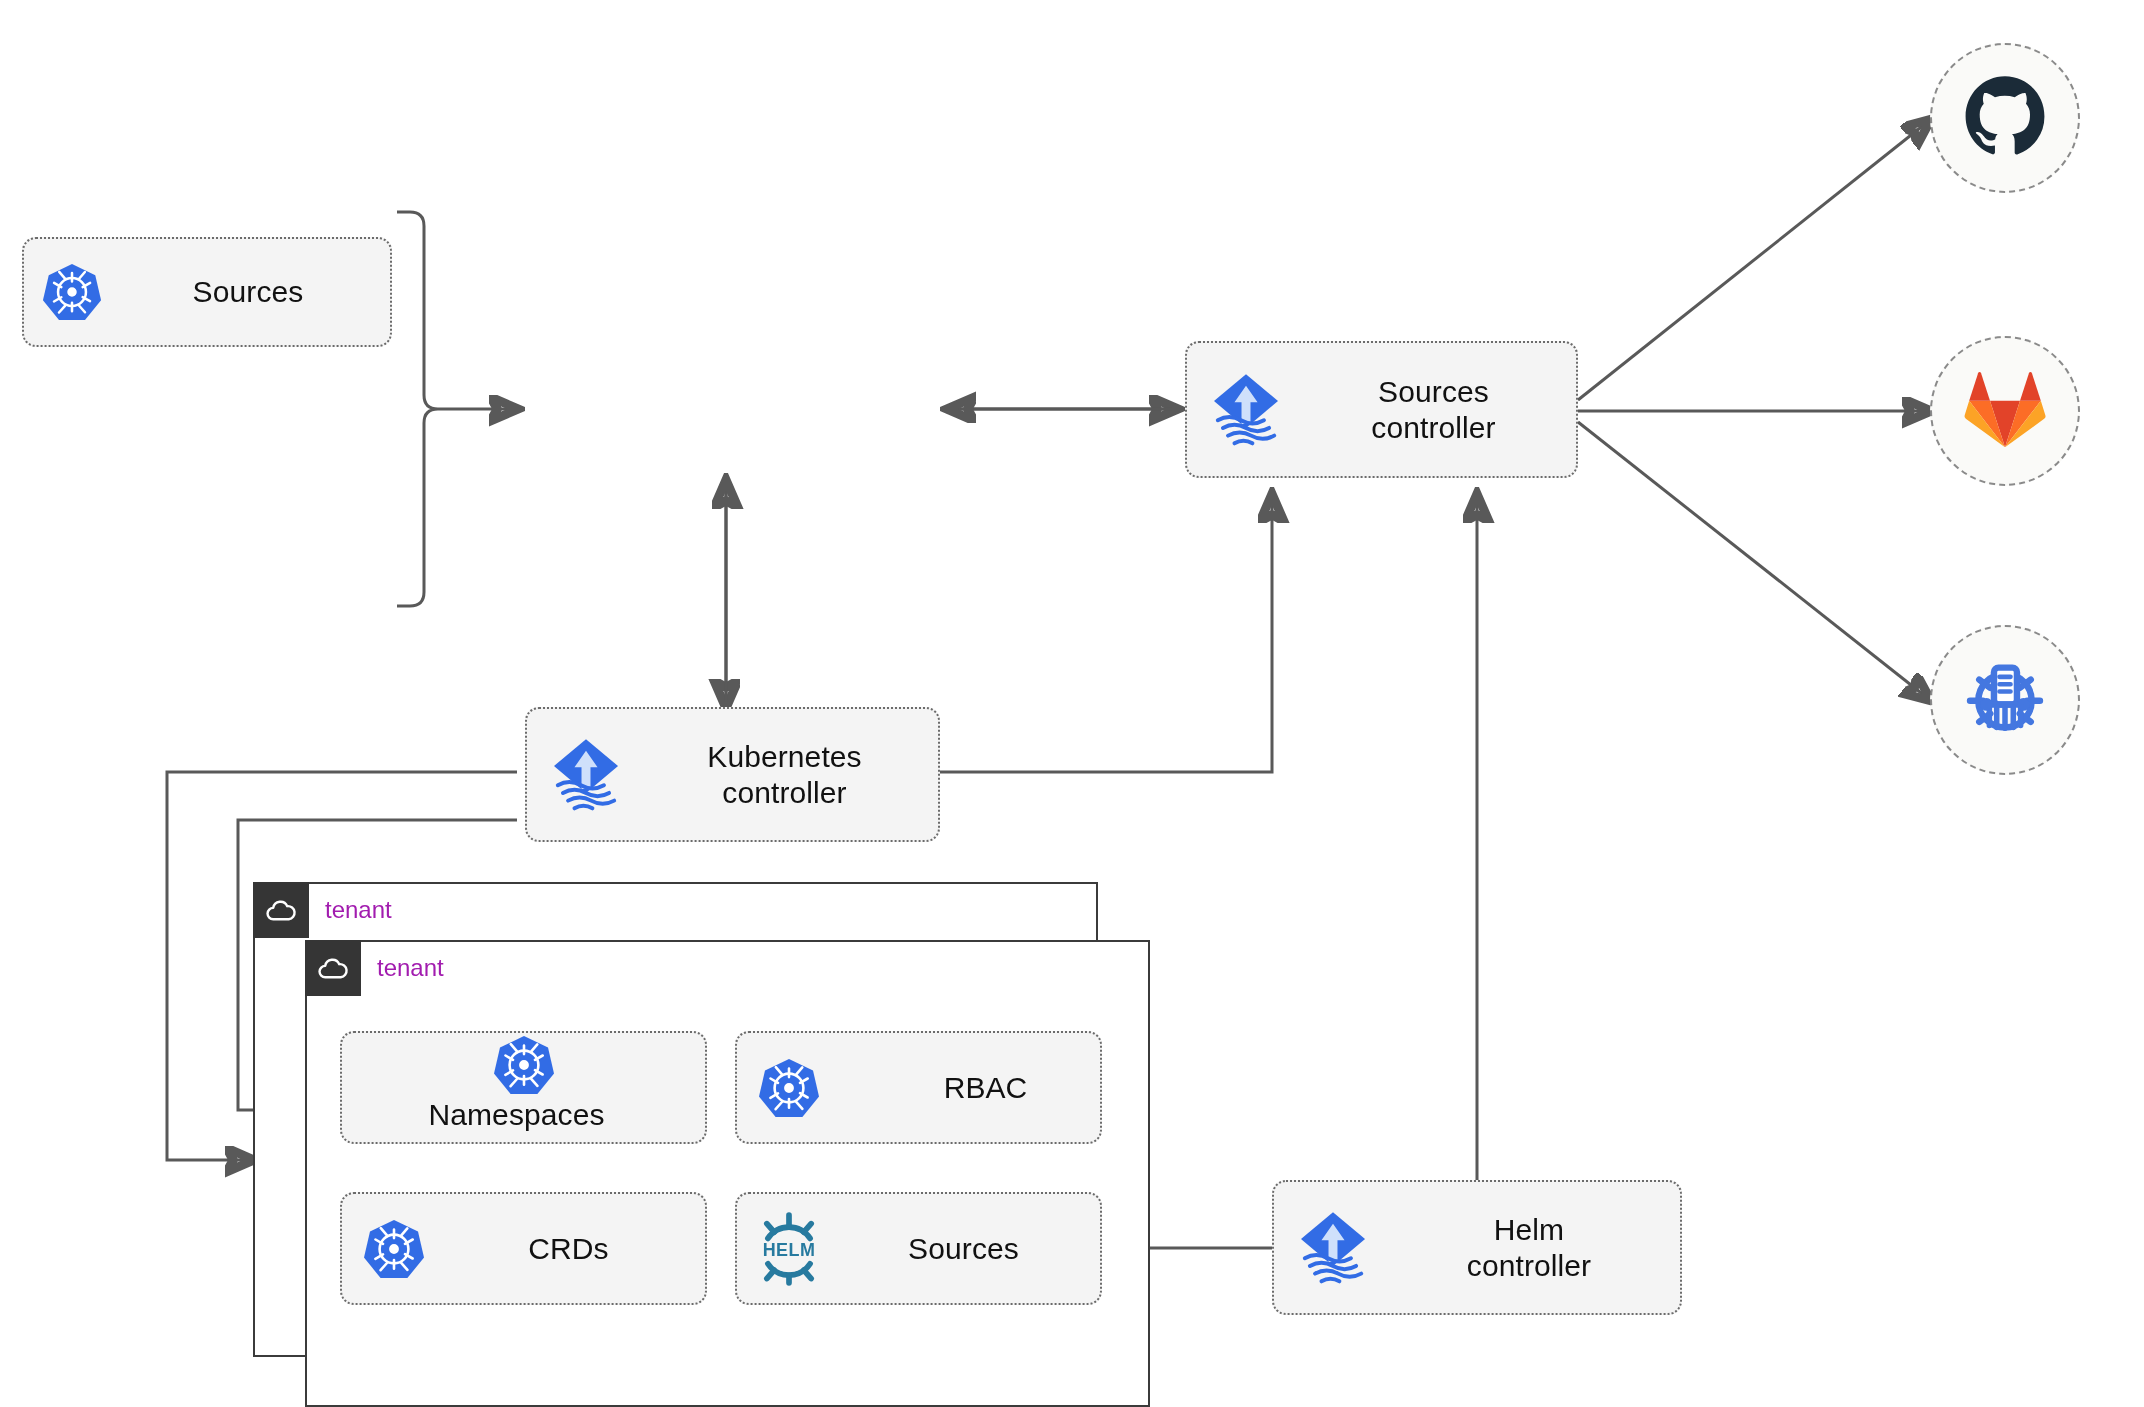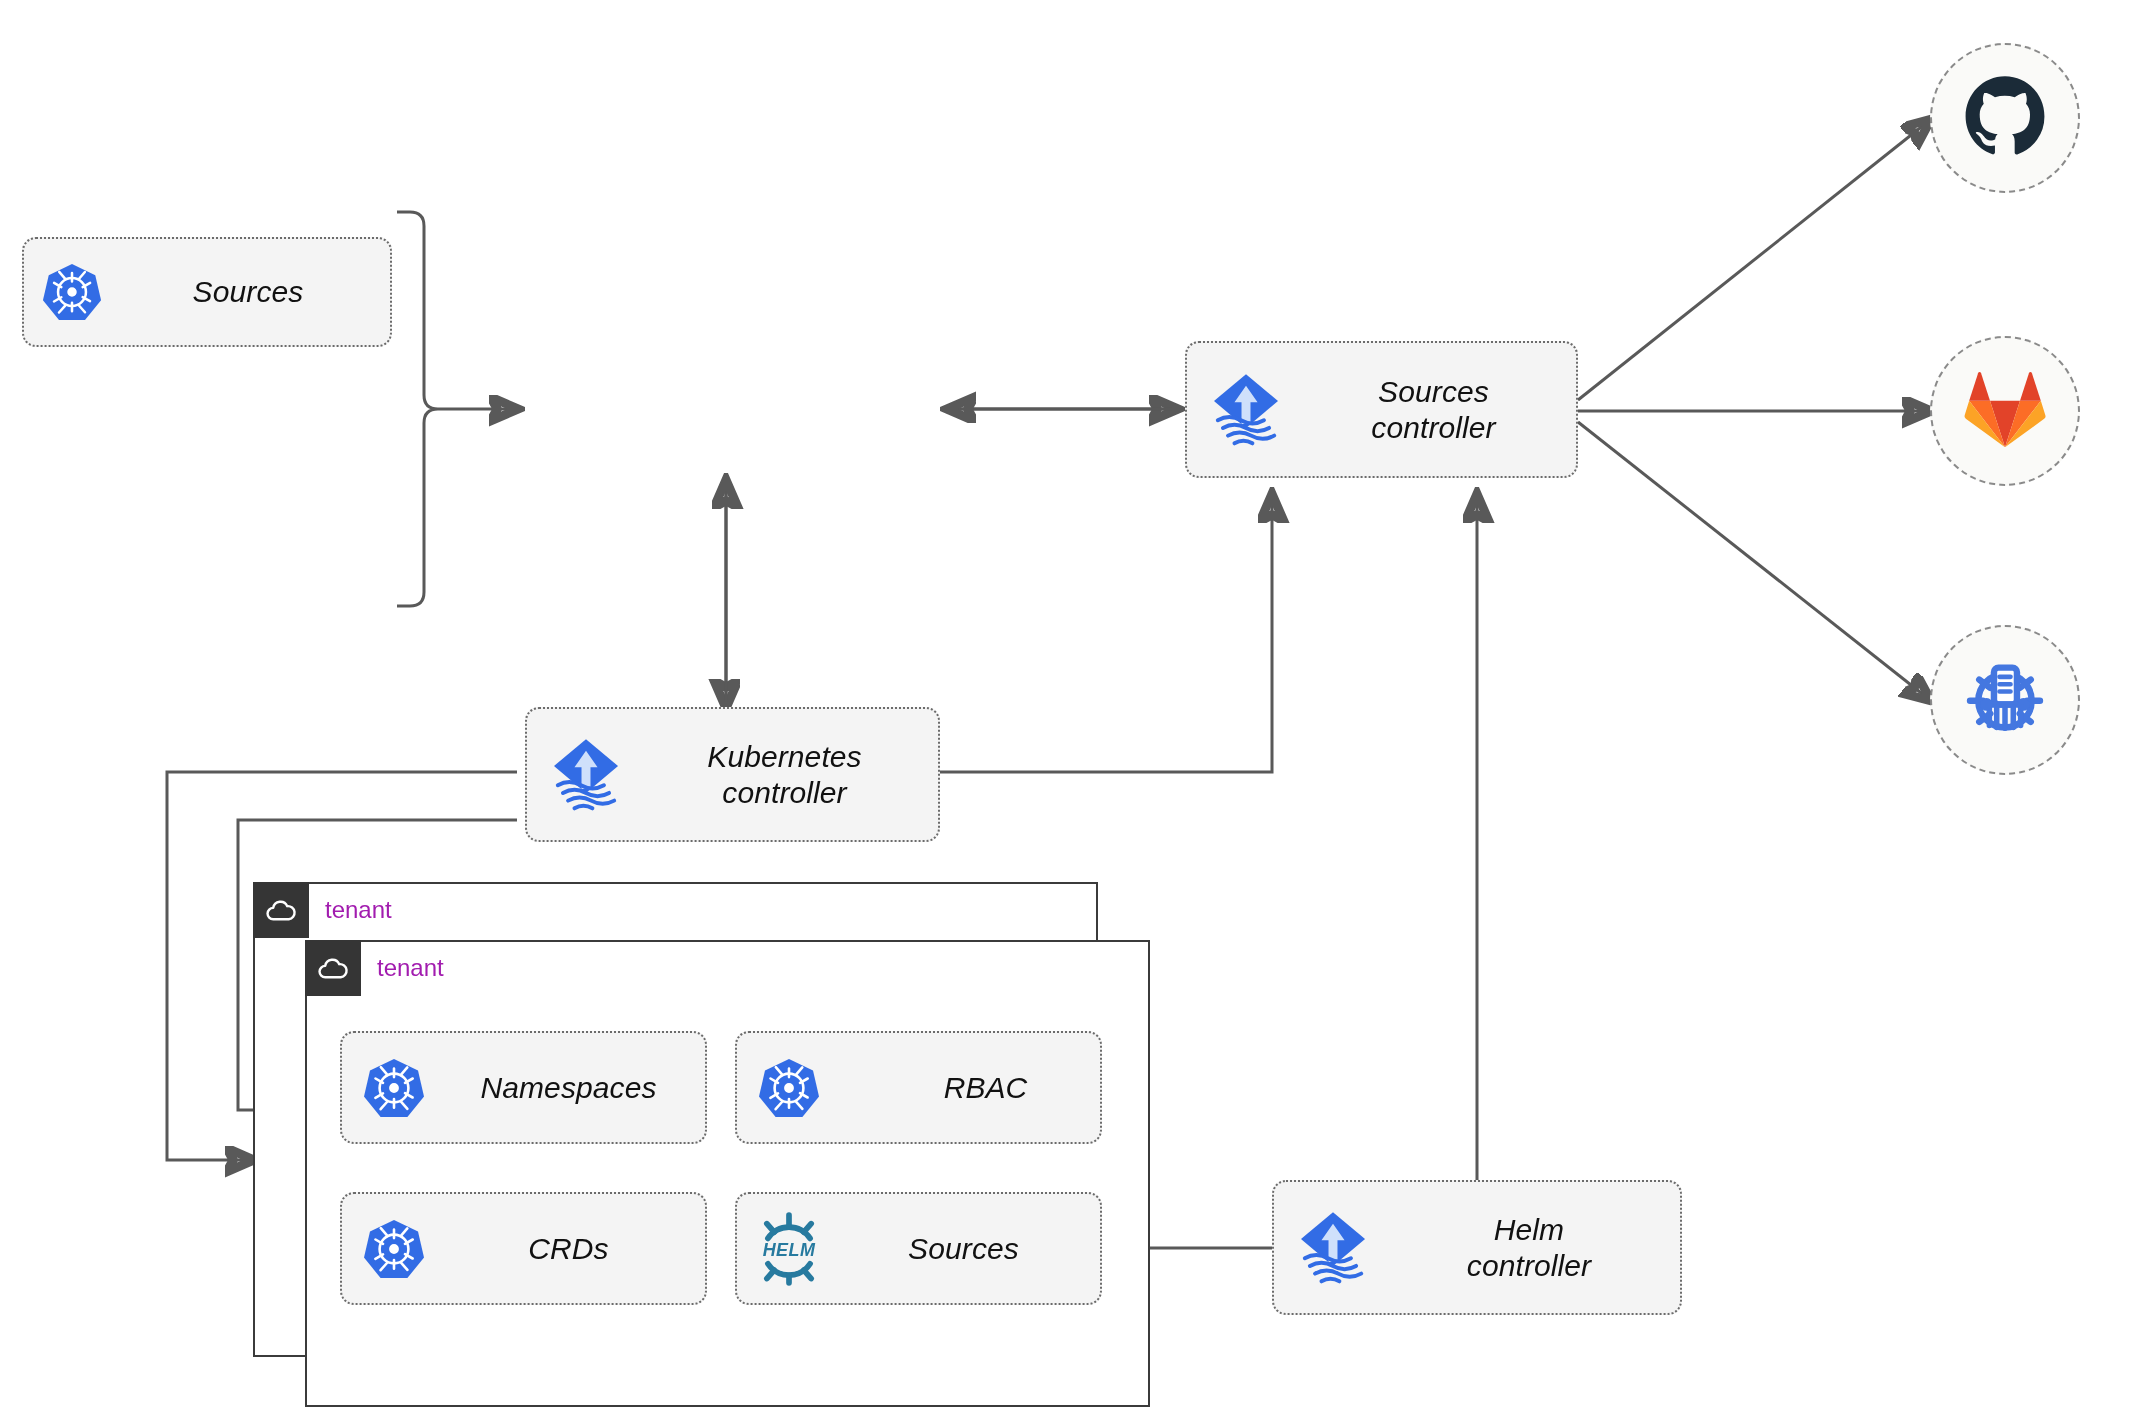--- a/index.html
+++ b/index.html
@@ -7,21 +7,20 @@
   #canvas{position:relative;width:2144px;height:1407px;background:#fff;overflow:hidden;}
 
   
   .node{
     position:absolute;
     background:#f4f4f4;
     border:2px dotted #6b6b6b;
     border-radius:14px;
     display:flex;align-items:center;
     box-sizing:border-box;
-    font-style:italic;
   }
   .node .ico{flex:0 0 auto;display:flex;align-items:center;justify-content:center;}
   .node .lbl{
     flex:1 1 auto;text-align:center;color:#111;
     font-size:30px;line-height:1.18;letter-spacing:.1px;
     padding-right:14px;
   }
   .node .lbl.two{white-space:pre-line;}
 
   
@@ -167,21 +166,21 @@
           <path d="M14 46 q9 -5 18 0 q9 5 18 0"></path>
           <path d="M18 52 q9 -5 18 0 q9 5 18 0"></path>
           <path d="M23 58 q7 -4 14 0"></path>
         </g>
       </svg>
     </span>
     <span class="lbl two">Helm
 controller</span>
   </div>
 
-  <div class="node" style="left:340px;top:1031px;width:367px;height:113px;">
+  <div class="node" style="left:340px;top:1031px;width:367px;height:113px;flex-direction:column;">
     <span class="ico" style="width:104px;">
       <svg width="64" height="64" viewBox="0 0 64 64">
         <path d="M32 3 L56 14.6 L62 40.6 L45.4 61 L18.6 61 L2 40.6 L8 14.6 Z" fill="#326CE5"></path>
         <g fill="#fff" stroke="#fff" stroke-width="1.6" stroke-linecap="round">
           <circle cx="32" cy="32" r="4.1"></circle>
           <path d="M32 12.5v8.6M32 43v8.8M13.5 22.5l7.5 4.4M43 37.2l7.6 4.3M13.4 41.8l7.6-4.4M43 26.9l7.7-4.4M18.6 53.2l6.4-7.2M39.3 18.3l6-6.9M18.8 11.2l6 7M39.2 45.9l6.2 7" stroke-width="2.6" fill="none"></path>
           <circle cx="32" cy="32" r="14.4" fill="none" stroke-width="2.6"></circle>
         </g>
       </svg>
     </span>

